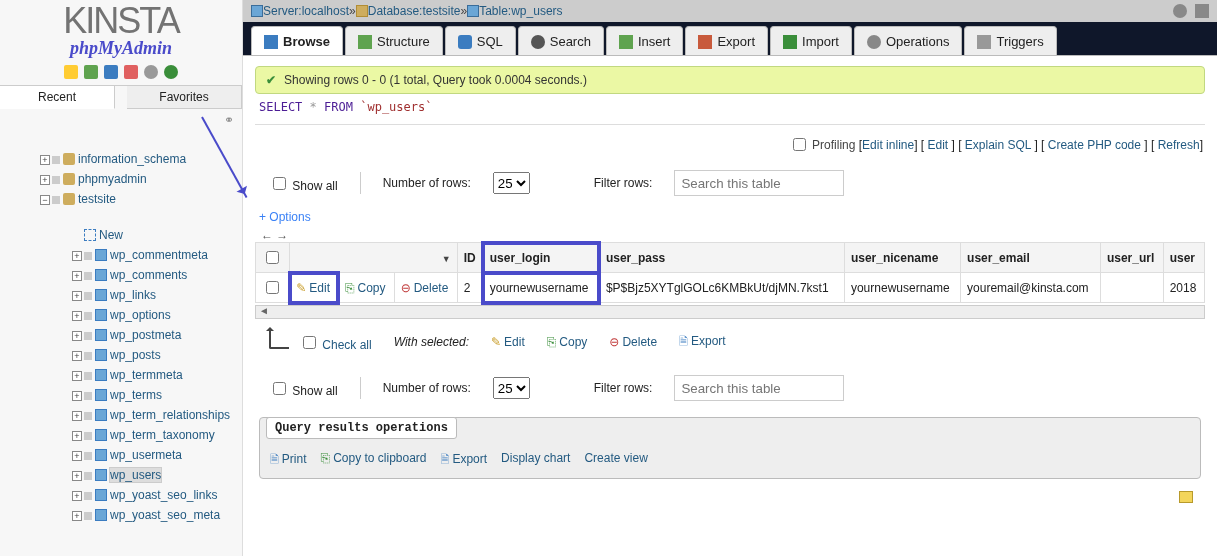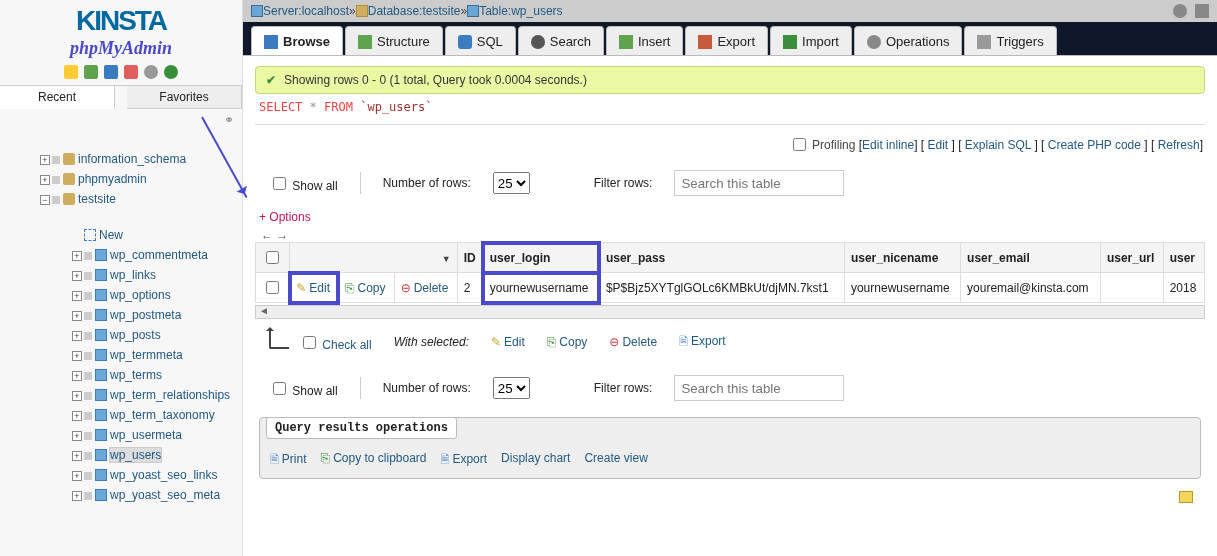--- a/index.html
+++ b/index.html
@@ -21,23 +21,23 @@
     flex: 0 0 243px;
     background: #f7f7f7;
     border-right: 1px solid #ddd;
     display: flex;
     flex-direction: column;
     position: relative;
   }
   .logo-wrap { text-align: center; padding: 4px 0 2px; }
   .logo-main {
     font-family: Arial Black, Arial, sans-serif;
-    font-weight: 700;
-    color: #0369a1;
-    font-size: 28px;
+    font-weight: 400;
+    color: #737373;
+    font-size: 36px;
     letter-spacing: -2px;
     line-height: 34px;
   }
   .logo-sub {
     font-family: Georgia, serif;
     font-style: italic;
     color: #4a4bca;
     font-size: 18px;
     font-weight: bold;
   }
@@ -117,39 +117,39 @@
     border-radius:4px; color:#333;
   }
   .msg-ok::before {
     content:"✔"; color:#3a8e3a; font-weight:bold; margin-right:8px;
   }
 
   .sql-line {
     font-family: monospace; color:#999; padding:6px 4px 10px;
     border-bottom:1px solid #ddd; margin-bottom:6px;
   }
-  .sql-line .kw { color:#ef4444; }
+  .sql-line .kw { color:#4c1d95; }
   .sql-line .tbl { color:#a03030; }
 
   .opts-line {
     text-align:right; padding:4px 2px 10px;
   }
   .opts-line input[type=checkbox]{ vertical-align:-2px; }
   .opts-line span { color:#444; }
 
   .row-controls {
     display:flex; align-items:center; gap:22px; padding:6px 6px 14px 14px;
   }
   .row-controls .sep { border-left:1px solid #ccc; height:22px; }
   .row-controls select { height:22px; }
   .row-controls input[type=text] {
     height:24px; width:170px; padding:12px 6px; border:1px solid #ccc;
   }
 
-  .options-hdr { color:#be185d; padding:0 0 4px 4px; }
+  .options-hdr { color:#3b82f6; padding:0 0 4px 4px; }
   .sort-arrows { display:inline-block; margin-left:6px; color:#555; }
 
   .data-table {
     border-collapse:collapse; width:100%; min-width:940px;
   }
   .data-table th, .data-table td {
     border:1px solid #ddd; padding:5px 6px; text-align:left;
     white-space:nowrap; background:#fff;
   }
   .data-table th { background:#f4f4f4; font-weight:bold; }
@@ -237,20 +237,21 @@
     </div>
     <div class="link-icon-row"><span>⚭</span></div>
 
     <nav class="tree">
       <ul id="tree-root">
           <li><span class="tree-toggler">+</span><span class="tree-bar"></span><span class="tree-icon-db"></span><a>information_schema</a></li>
           <li><span class="tree-toggler">+</span><span class="tree-bar"></span><span class="tree-icon-db"></span><a>phpmyadmin</a></li>
           <li><span class="tree-toggler">−</span><span class="tree-bar"></span><span class="tree-icon-db"></span><a>testsite</a><ul>
               <li><span style="display:inline-block;width:12px"></span><span class="tree-icon-new"></span><a>New</a></li>
               <li><span class="tree-toggler">+</span><span class="tree-bar"></span><span class="tree-icon-tbl"></span><a>wp_commentmeta</a></li>
+              <li><span class="tree-toggler">+</span><span class="tree-bar"></span><span class="tree-icon-tbl"></span><a>wp_comments</a></li>
               <li><span class="tree-toggler">+</span><span class="tree-bar"></span><span class="tree-icon-tbl"></span><a>wp_links</a></li>
               <li><span class="tree-toggler">+</span><span class="tree-bar"></span><span class="tree-icon-tbl"></span><a>wp_options</a></li>
               <li><span class="tree-toggler">+</span><span class="tree-bar"></span><span class="tree-icon-tbl"></span><a>wp_postmeta</a></li>
               <li><span class="tree-toggler">+</span><span class="tree-bar"></span><span class="tree-icon-tbl"></span><a>wp_posts</a></li>
               <li><span class="tree-toggler">+</span><span class="tree-bar"></span><span class="tree-icon-tbl"></span><a>wp_termmeta</a></li>
               <li><span class="tree-toggler">+</span><span class="tree-bar"></span><span class="tree-icon-tbl"></span><a>wp_terms</a></li>
               <li><span class="tree-toggler">+</span><span class="tree-bar"></span><span class="tree-icon-tbl"></span><a>wp_term_relationships</a></li>
               <li><span class="tree-toggler">+</span><span class="tree-bar"></span><span class="tree-icon-tbl"></span><a>wp_term_taxonomy</a></li>
               <li><span class="tree-toggler">+</span><span class="tree-bar"></span><span class="tree-icon-tbl"></span><a>wp_usermeta</a></li>
               <li><span class="tree-toggler">+</span><span class="tree-bar"></span><span class="tree-icon-tbl"></span><a class="selected">wp_users</a></li>

